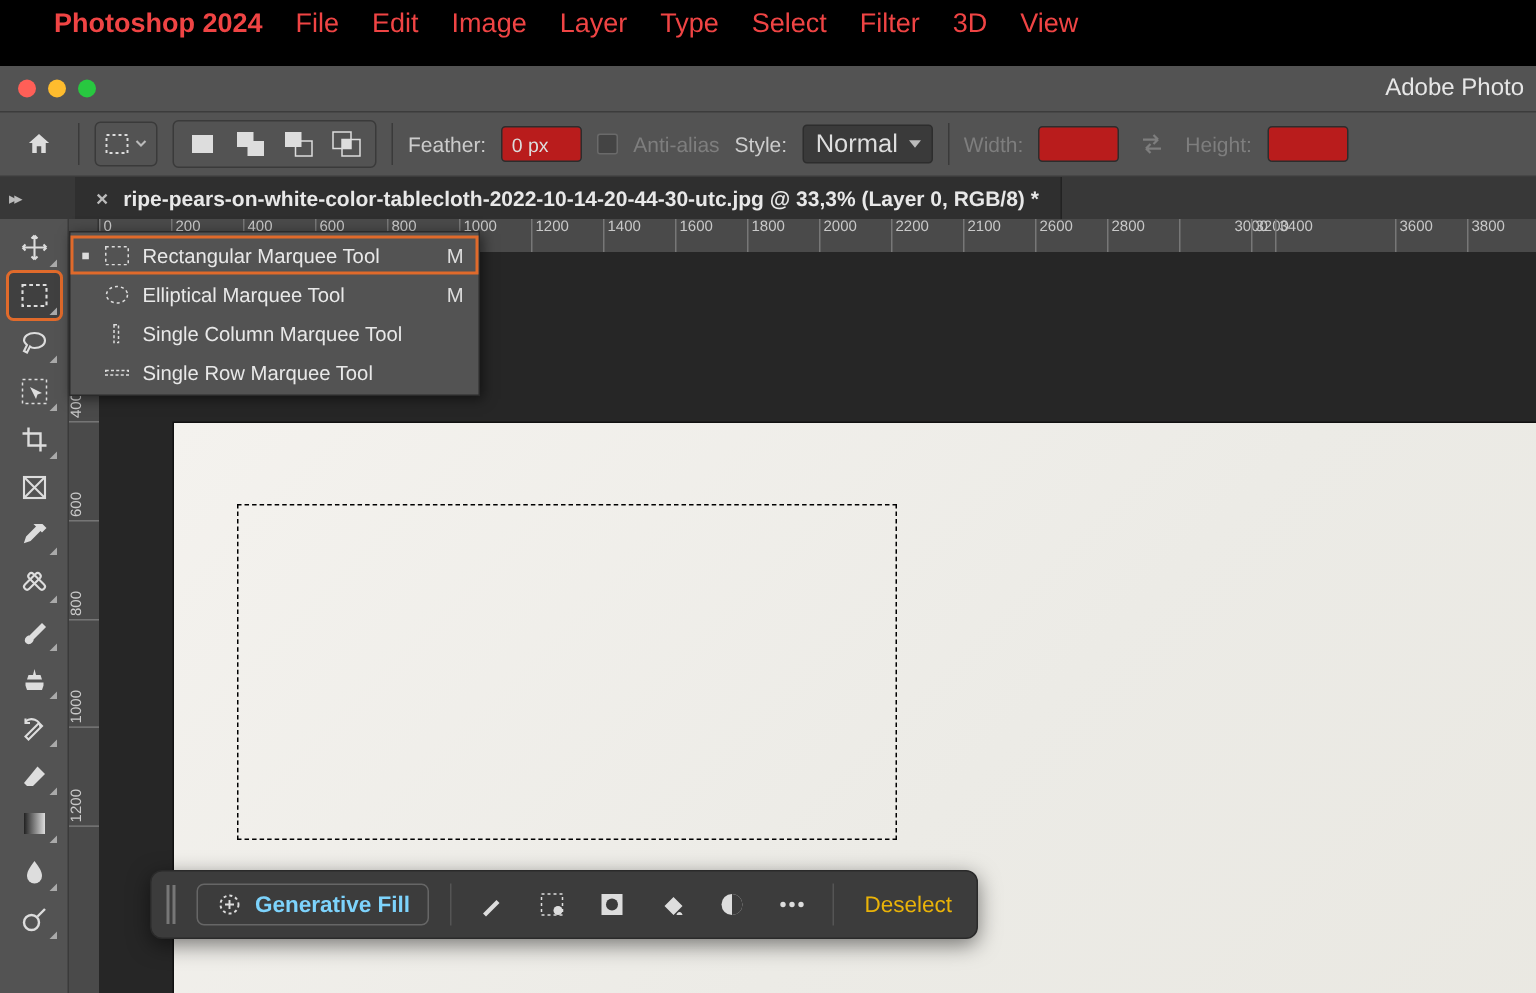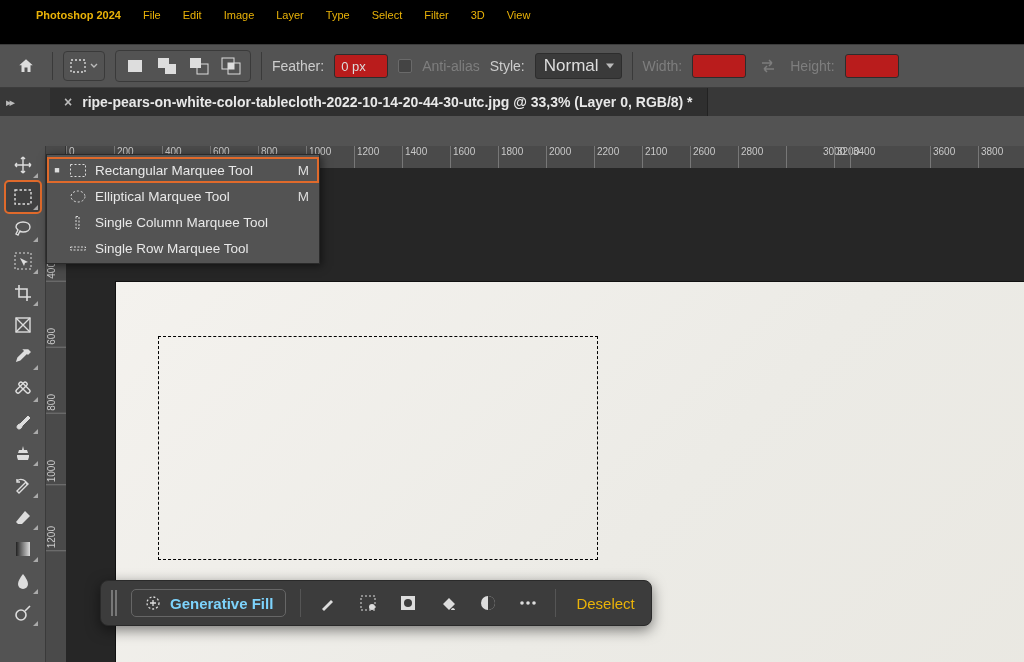--- a/index.html
+++ b/index.html
@@ -1,19 +1,19 @@
 <!DOCTYPE html>
 <html><head>
 <meta charset="utf-8">
 <style>
   * { box-sizing: border-box; margin: 0; padding: 0; font-family: -apple-system, "Helvetica Neue", Arial, sans-serif; }
   body { width: 1024px; height: 662px; background: #000; overflow: hidden; position: relative; }
 
   
-  .menubar { height: 30px; background: #000; display: flex; align-items: center; padding: 0 14px; gap: 22px; color: #eab308; font-size: 11px; }
+  .menubar { height: 30px; background: #000; display: flex; align-items: center; padding: 0 14px; gap: 22px; color: #ef4444; font-size: 18px; }
   .apple-logo { font-size: 17px; }
   .menubar .app-name { font-weight: 700; }
   .menubar .menu-item { cursor: default; }
 
   
   .window { position: absolute; top: 44px; left: 0; right: 0; bottom: 0; background: #535353; }
   .titlebar { height: 30px; background: #535353; display: flex; align-items: center; padding-left: 12px; }
   .traffic { display: flex; gap: 8px; }
   .dot { width: 12px; height: 12px; border-radius: 50%; }
   .dot.red { background: #ff5f57; }
@@ -96,20 +96,28 @@
   <span class="menu-item">Layer</span>
   <span class="menu-item">Type</span>
   <span class="menu-item">Select</span>
   <span class="menu-item">Filter</span>
   <span class="menu-item">3D</span>
   <span class="menu-item">View</span>
 </div>
 
 <div class="window">
 
+  <div class="titlebar">
+    <div class="traffic">
+      <div class="dot red"></div>
+      <div class="dot yellow"></div>
+      <div class="dot green"></div>
+    </div>
+    <div class="win-title">Adobe Photo</div>
+  </div>
 
   <div class="options">
     <div class="home-btn">
       <svg width="18" height="18" viewBox="0 0 24 24" fill="#ddd">
           <path d="M12 3l9 8h-3v9h-4v-6H10v6H6v-9H3z"></path>
         </svg>
     </div>
     <div class="vsep"></div>
     <div class="tool-preset">
       <svg width="16" height="14">

